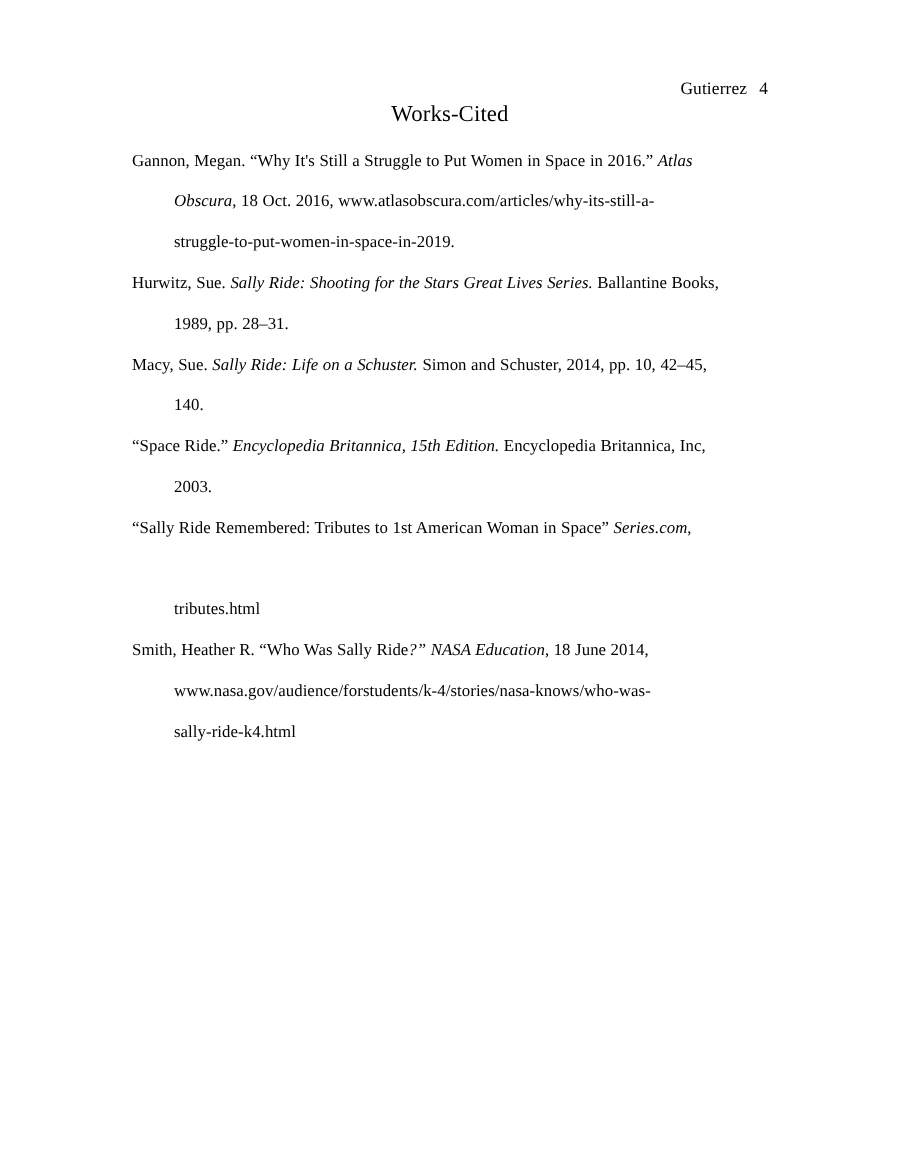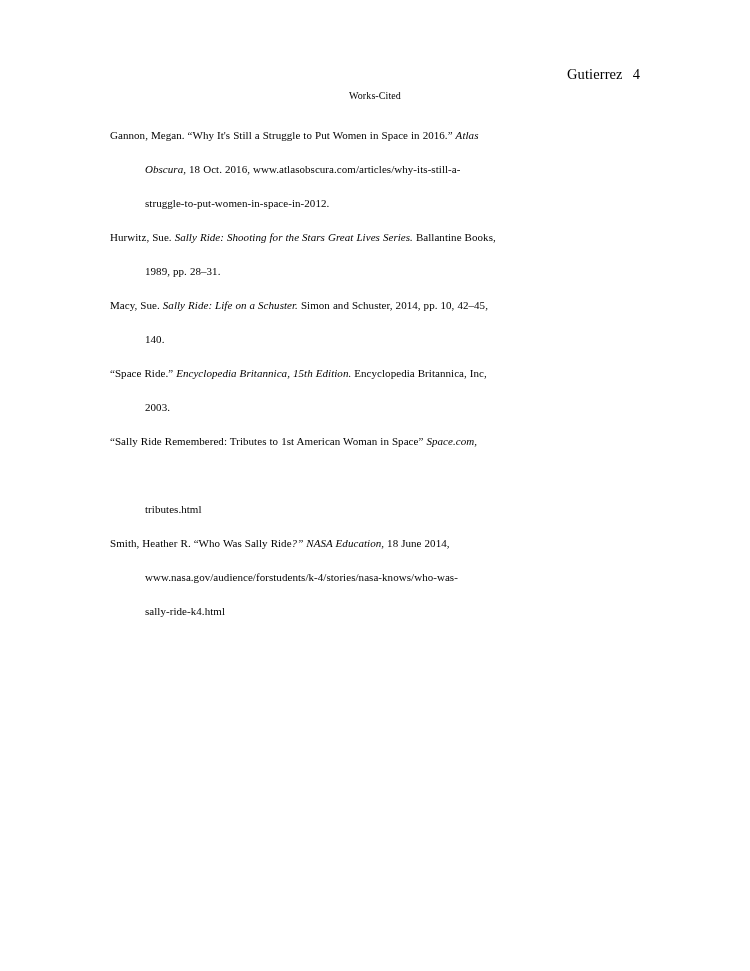--- a/index.html
+++ b/index.html
@@ -43,35 +43,35 @@
   .page-header .hdr-gap { display: inline-block; width: 10px; }
   .page-header .hdr-num { }
 
   
   .doc-title {
     position: absolute;
     top: 86px;
     left: 110px;
     width: 530px;
     text-align: center;
-    font-size: 10px;
+    font-size: 19px;
     line-height: 20px;
     letter-spacing: 0.1px;
   }
 
   
   .citations {
     position: absolute;
     top: 118px;
     left: 110px;
     width: 534px;
   }
 
   .citation {
-    font-size: 11px;
+    font-size: 14px;
     line-height: 34px;
     text-indent: -35px;
     padding-left: 35px;
     text-align: left;
     letter-spacing: 0.05px;
     word-spacing: 0.2px;
     margin: 0;
   }
 
   .it { font-style: italic; }
@@ -81,21 +81,21 @@
 
 <div class="page">
 
   <div class="page-header">
     <span class="hdr-name">Gutierrez</span><span class="hdr-gap"></span><span class="hdr-num">4</span>
   </div>
 
   <div class="doc-title">Works-Cited</div>
 
   <div class="citations">
-      <p class="citation"><span>Gannon, Megan. “Why It's Still a Struggle to Put Women in Space in 2016.” </span><span class="it">Atlas</span><br><span class="it">Obscura</span><span>, 18 Oct. 2016, www.atlasobscura.com/articles/why-its-still-a-</span><br><span>struggle-to-put-women-in-space-in-2012.</span></p>
+      <p class="citation"><span>Gannon, Megan. “Why It's Still a Struggle to Put Women in Space in 2016.” </span><span class="it">Atlas</span><br><span class="it">Obscura</span><span>, 18 Oct. 2016, www.atlasobscura.com/articles/why-its-still-a-</span><br><span>struggle-to-put-women-in-space-in-2019.</span></p>
       <p class="citation"><span>Hurwitz, Sue. </span><span class="it">Sally Ride: Shooting for the Stars Great Lives Series.</span><span> Ballantine Books,</span><br><span>1989, pp. 28–31.</span></p>
       <p class="citation"><span>Macy, Sue. </span><span class="it">Sally Ride: Life on a Schuster.</span><span> Simon and Schuster, 2014, pp. 10, 42–45,</span><br><span>140.</span></p>
       <p class="citation"><span>“Space Ride.” </span><span class="it">Encyclopedia Britannica, 15th Edition.</span><span> Encyclopedia Britannica, Inc,</span><br><span>2003.</span></p>
-      <p class="citation"><span>“Sally Ride Remembered: Tributes to 1st American Woman in Space” </span><span class="it">Space.com</span><span>,</span><br><br><span>tributes.html</span></p>
+      <p class="citation"><span>“Sally Ride Remembered: Tributes to 1st American Woman in Space” </span><span class="it">Series.com</span><span>,</span><br><br><span>tributes.html</span></p>
       <p class="citation"><span>Smith, Heather R. “Who Was Sally Ride</span><span class="it">?” </span><span class="it">NASA Education</span><span>, 18 June 2014,</span><br><span>www.nasa.gov/audience/forstudents/k-4/stories/nasa-knows/who-was-</span><br><span>sally-ride-k4.html</span></p>
     </div>
 
 </div>
 
 </body></html>

